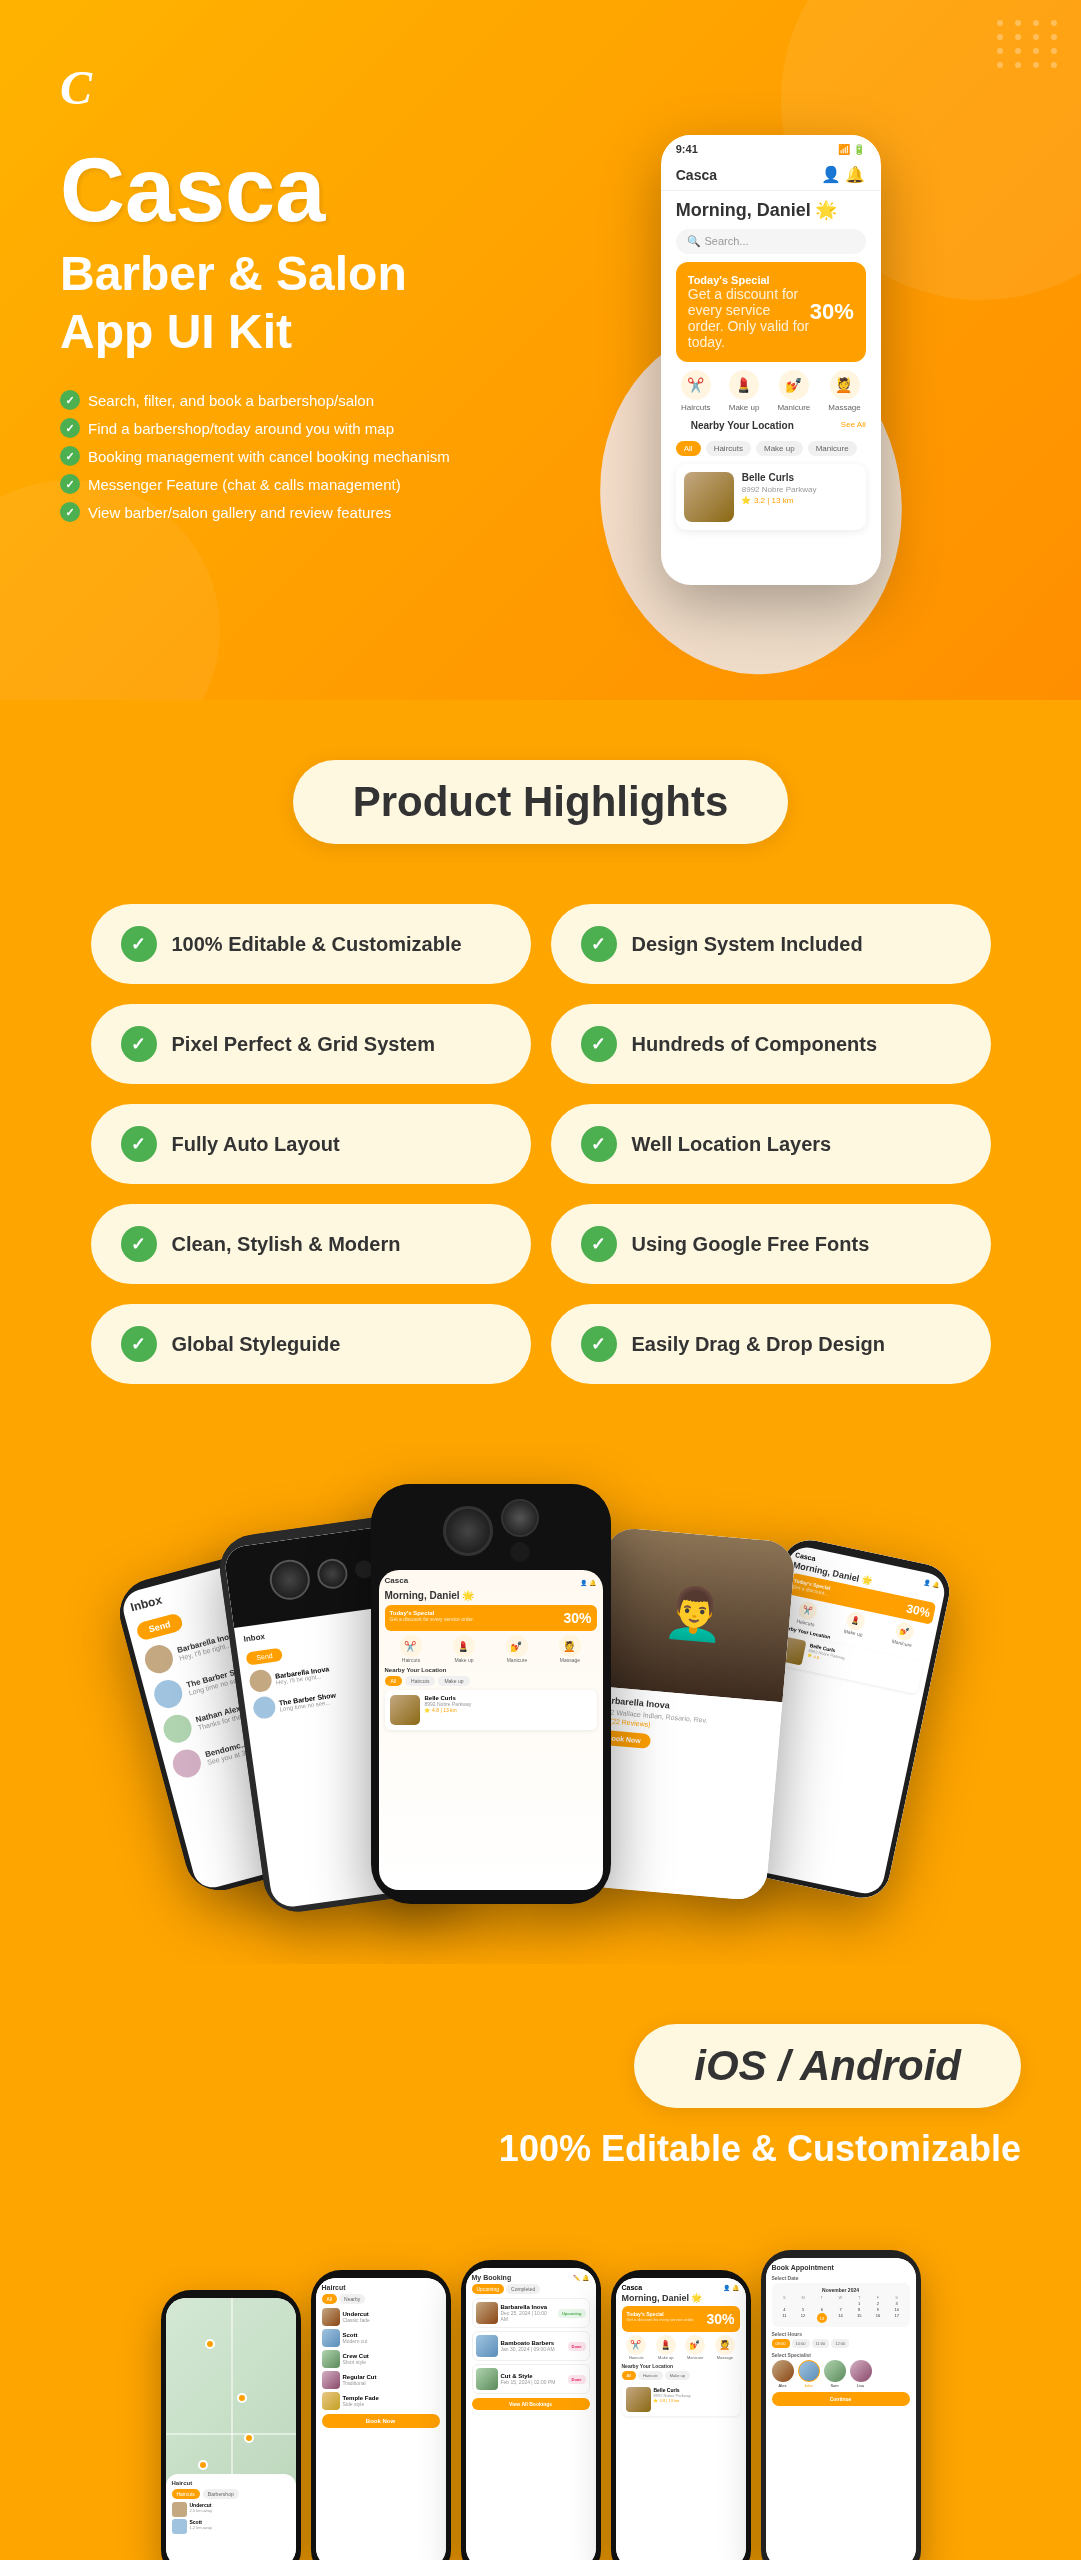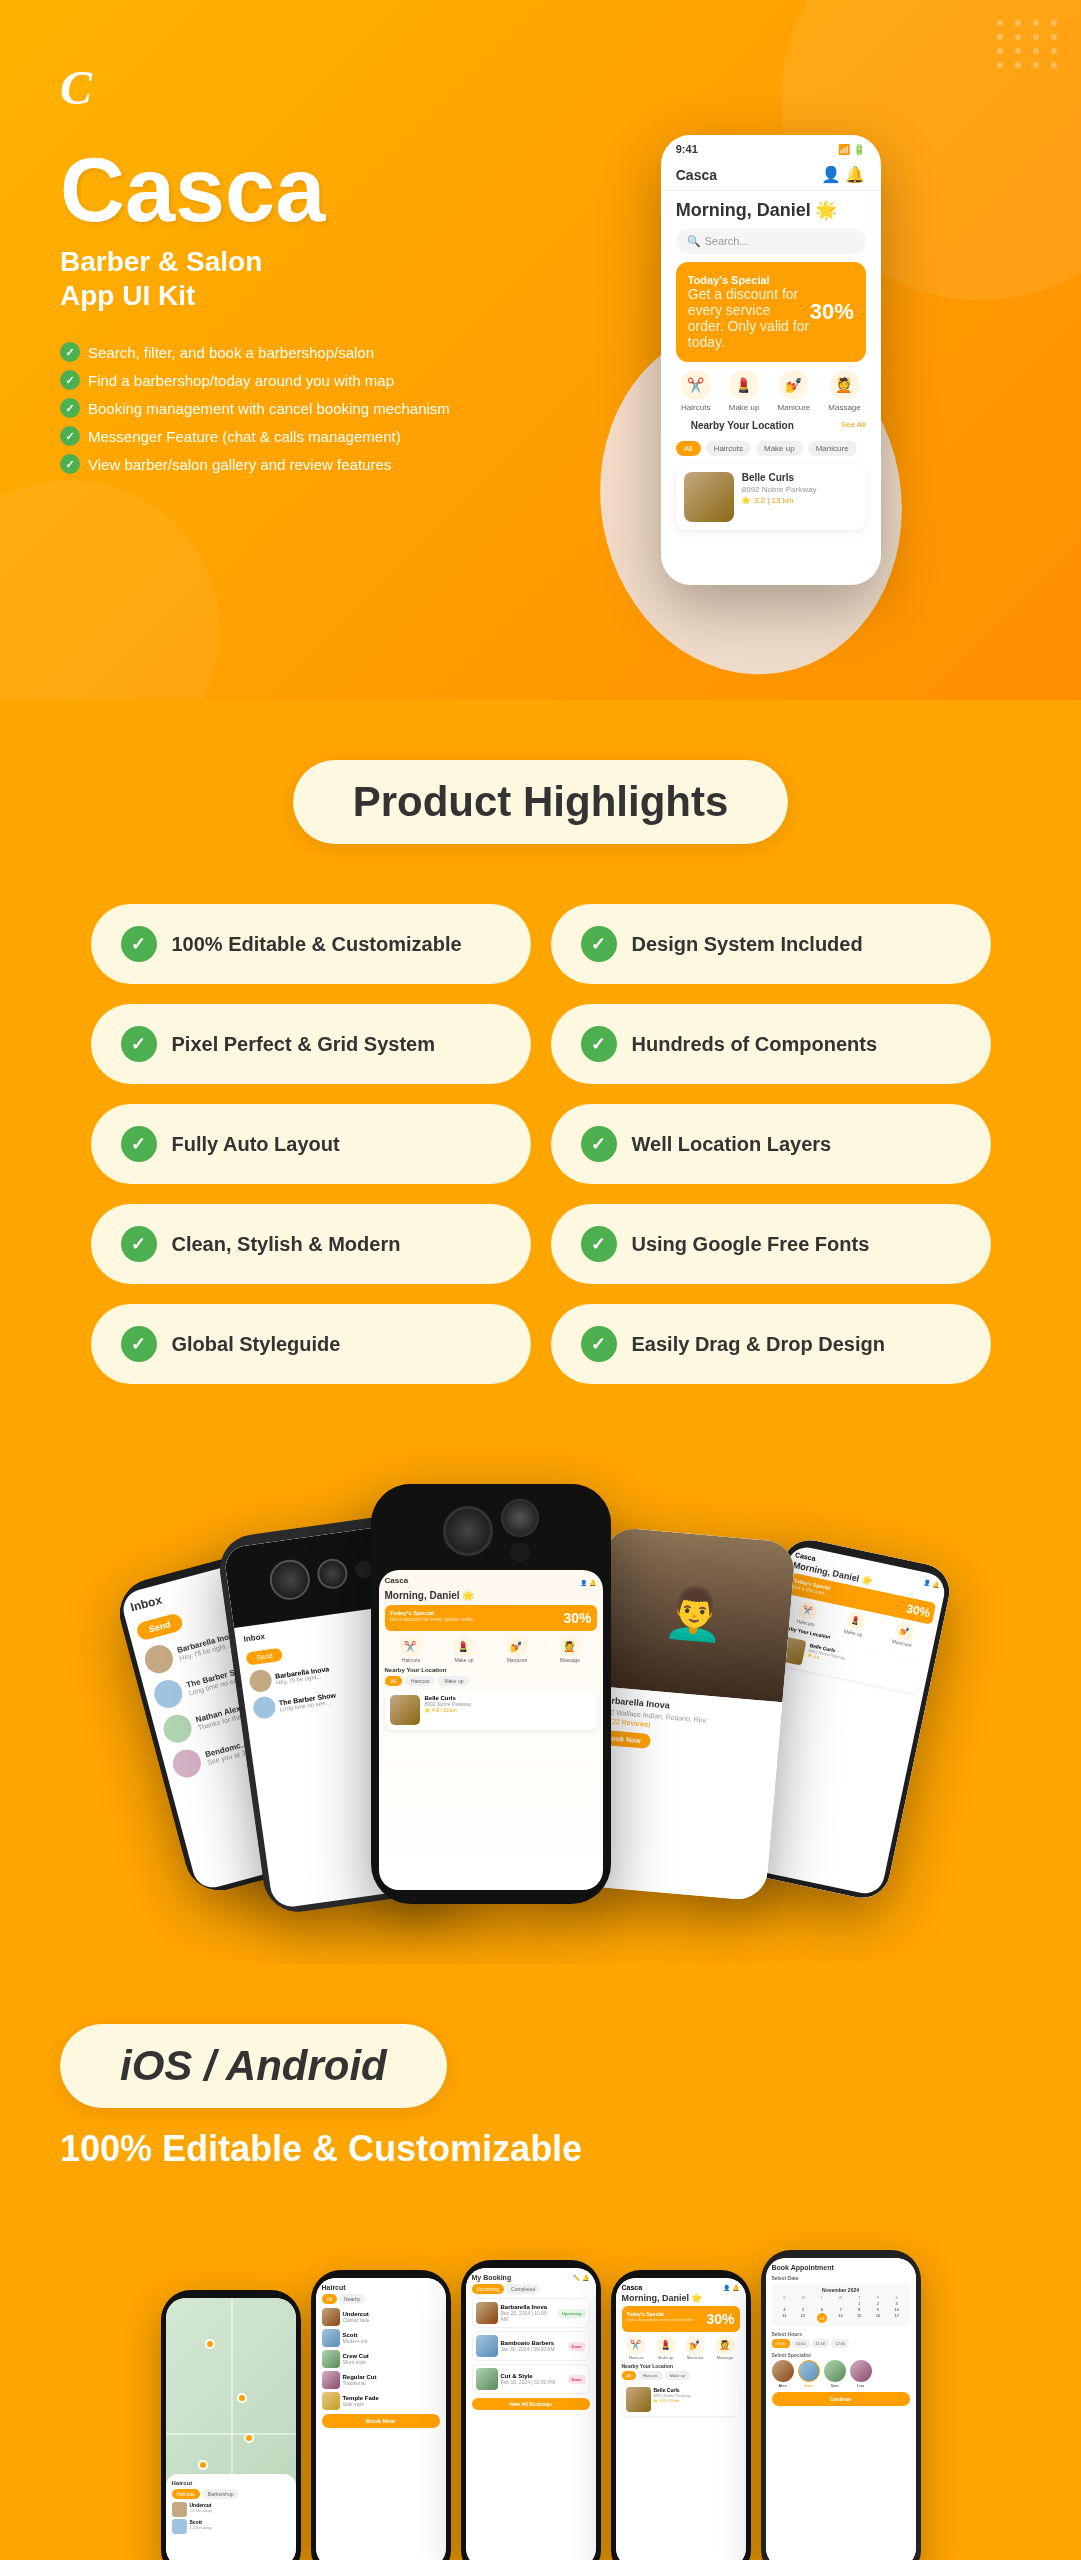--- a/index.html
+++ b/index.html
@@ -60,21 +60,21 @@
     .hero-title {
       font-size: 90px;
       font-weight: 900;
       color: white;
       line-height: 1;
       margin-bottom: 10px;
       text-shadow: 2px 2px 4px rgba(0,0,0,0.1);
     }
 
     .hero-subtitle {
-      font-size: 28px;
+      font-size: 48px;
       font-weight: 700;
       color: white;
       line-height: 1.2;
       margin-bottom: 30px;
     }
 
     .hero-features {
       list-style: none;
       display: flex;
       flex-direction: column;
@@ -468,21 +468,21 @@
 
     .chat-preview {
       font-size: 7px;
       color: #999;
     }
 
     
     .platform-section {
       background: #FFA500;
       padding: 60px 60px 20px;
-      text-align: left;
+      text-align: right;
     }
 
     .platform-badge {
       display: inline-block;
       background: #FFF8E1;
       border-radius: 50px;
       padding: 18px 60px;
       font-size: 42px;
       font-weight: 700;
       color: #333;

